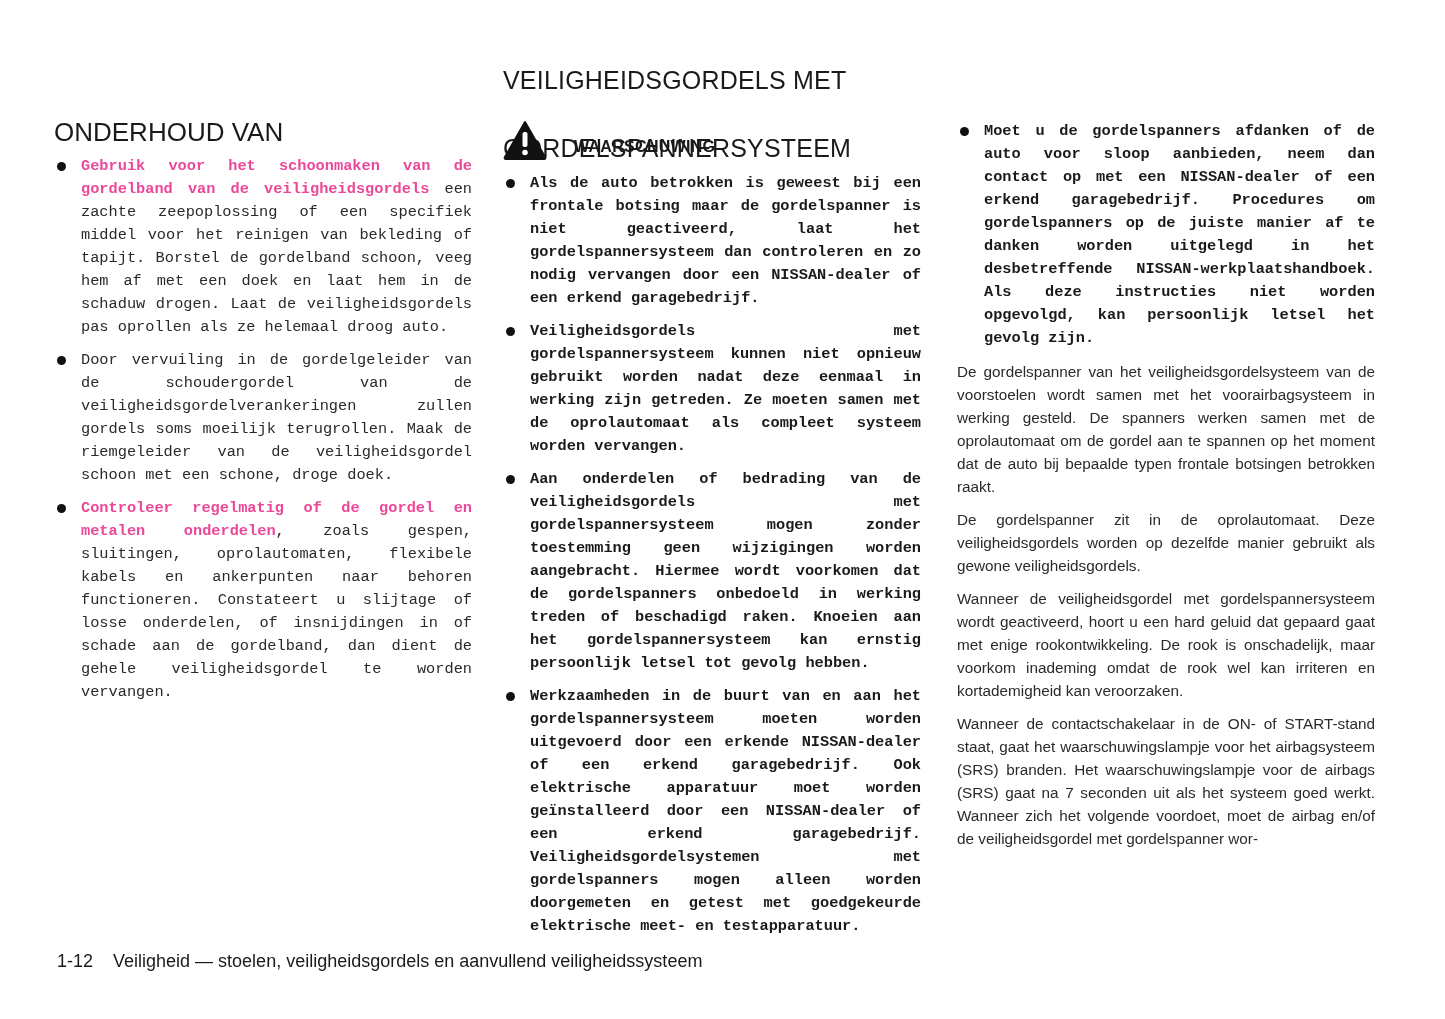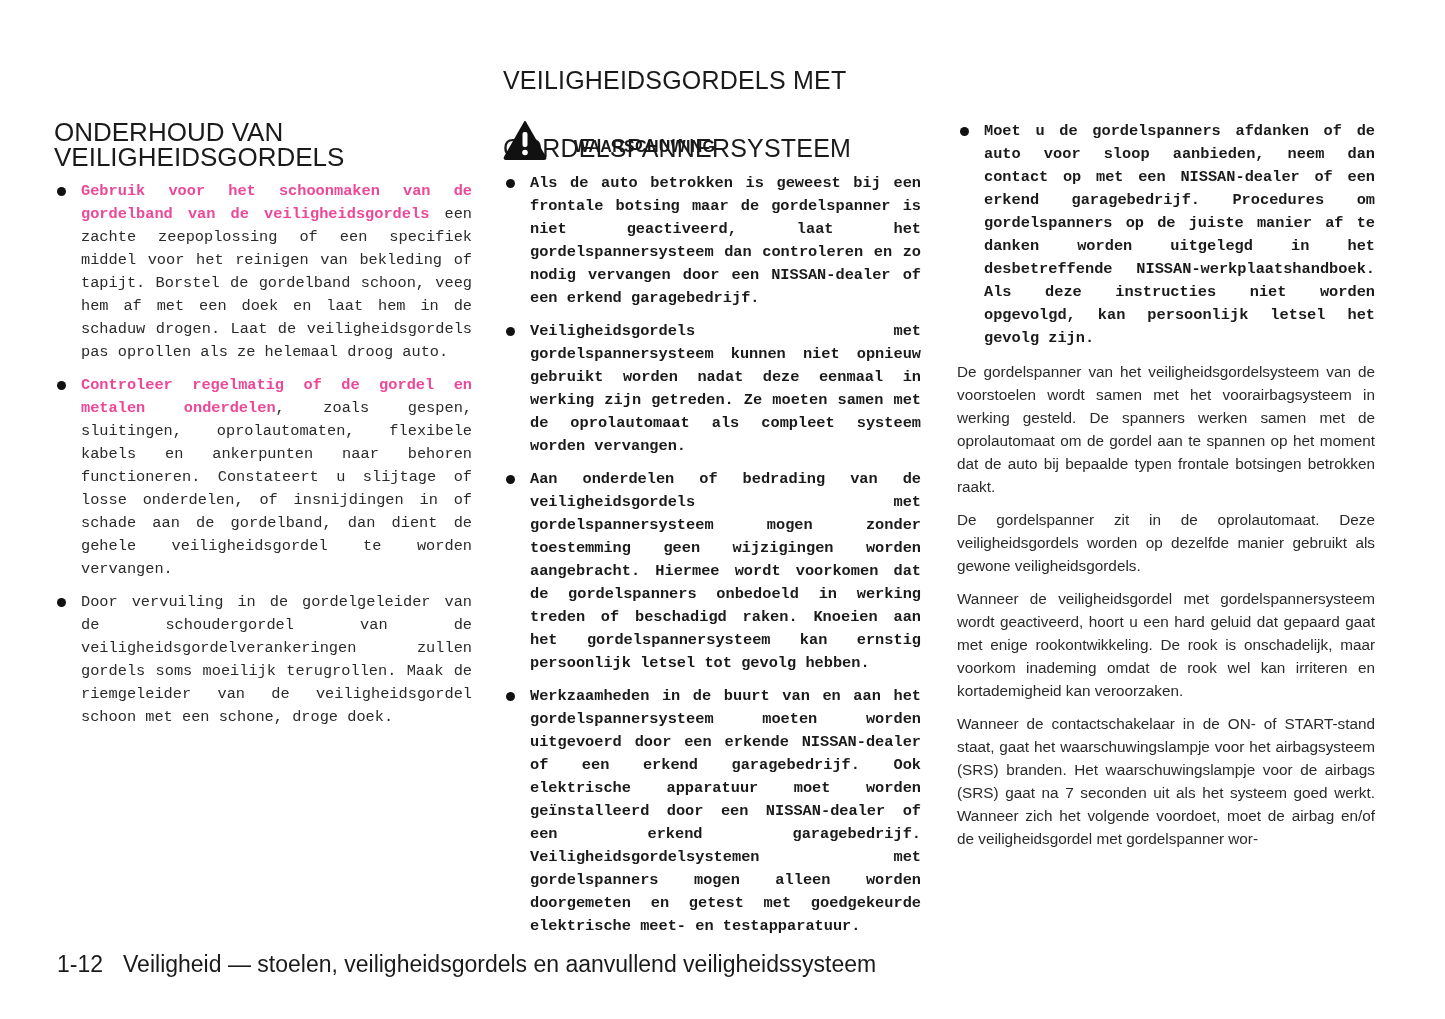--- a/index.html
+++ b/index.html
@@ -16,49 +16,48 @@
   ul.bullets li { position: relative; padding-left: 27px; font-size: 15.3px; line-height: 23px; text-align: justify; margin-bottom: 10px; }
   ul.bullets li .bullet { position: absolute; left: 3px; top: 7px; width: 9px; height: 9px; background: #111; border-radius: 50%; }
   .light { color: #2a2a2a; font-weight: normal; }
   .bold { font-weight: bold; color: #ec4899; }
   .mid-text li { font-weight: bold; font-size: 15.6px; }
   .warning-header { display: flex; align-items: center; margin: 0 0 10px 0; height: 44px; }
   .warning-header svg { width: 44px; height: 40px; }
   .warning-label { margin-left: 27px; margin-top: 14px; font-size: 16px; font-weight: bold; letter-spacing: 0.3px; }
   p.para { margin: 0 0 10px 0; font-size: 15.3px; line-height: 23px; text-align: justify; }
   .right-bullets li { font-weight: bold; font-size: 15.6px; }
-  .footer { position: absolute; left: 57px; top: 951px; font-size: 23px; display: flex; gap: 20px; }
+  .footer { position: absolute; left: 57px; top: 951px; font-size: 18px; display: flex; gap: 20px; }
   .footer .page-num { font-weight: normal; }
   .footer .footer-title { font-weight: normal; }
 </style>
 </head>
 <body>
 
 <h1 class="page-title">
   <span>VEILIGHEIDSGORDELS MET</span>
   <span>GORDELSPANNERSYSTEEM</span>
 </h1>
 
 <section class="col col-left">
   <h2 class="section-heading">
     <span>ONDERHOUD VAN</span>
-    <span>VEILIGHEIDSGORDELS</span>
   </h2>
   <ul class="bullets">
     <li>
       <span class="bullet"></span>
       <span class="bold">Gebruik voor het schoonmaken van de gordelband van de veiligheidsgordels</span><span class="light"> een zachte zeepoplossing of een specifiek middel voor het reinigen van bekleding of tapijt. Borstel de gordelband schoon, veeg hem af met een doek en laat hem in de schaduw drogen. Laat de veiligheidsgordels pas oprollen als ze helemaal droog auto.</span>
     </li>
     <li>
       <span class="bullet"></span>
-      <span class="bold">Controleer regelmatig of de gordel en metalen onderdelen</span><span class="light">, zoals gespen, sluitingen, oprolautomaten, flexibele kabels en ankerpunten naar behoren functioneren. Constateert u slijtage of losse onderdelen, of insnijdingen in of schade aan de gordelband, dan dient de gehele veiligheidsgordel te worden vervangen.</span>
+      <span class="light">Door vervuiling in de gordelgeleider van de schoudergordel van de veiligheidsgordelverankeringen zullen gordels soms moeilijk terugrollen. Maak de riemgeleider van de veiligheidsgordel schoon met een schone, droge doek.</span>
     </li>
     <li>
       <span class="bullet"></span>
-      <span class="light">Door vervuiling in de gordelgeleider van de schoudergordel van de veiligheidsgordelverankeringen zullen gordels soms moeilijk terugrollen. Maak de riemgeleider van de veiligheidsgordel schoon met een schone, droge doek.</span>
+      <span class="bold">Controleer regelmatig of de gordel en metalen onderdelen</span><span class="light">, zoals gespen, sluitingen, oprolautomaten, flexibele kabels en ankerpunten naar behoren functioneren. Constateert u slijtage of losse onderdelen, of insnijdingen in of schade aan de gordelband, dan dient de gehele veiligheidsgordel te worden vervangen.</span>
     </li>
   </ul>
 </section>
 
 <section class="col col-mid">
   <div class="warning-header">
     <svg viewBox="0 0 44 40">
       <path d="M22 2 L42 37 Q43 39 41 39 L3 39 Q1 39 2 37 Z" fill="#111" stroke="#111" stroke-width="2" stroke-linejoin="round"></path>
       <rect x="19.5" y="12" width="5" height="15" rx="2" fill="#fff"></rect>
       <circle cx="22" cy="32.5" r="2.8" fill="#fff"></circle>

